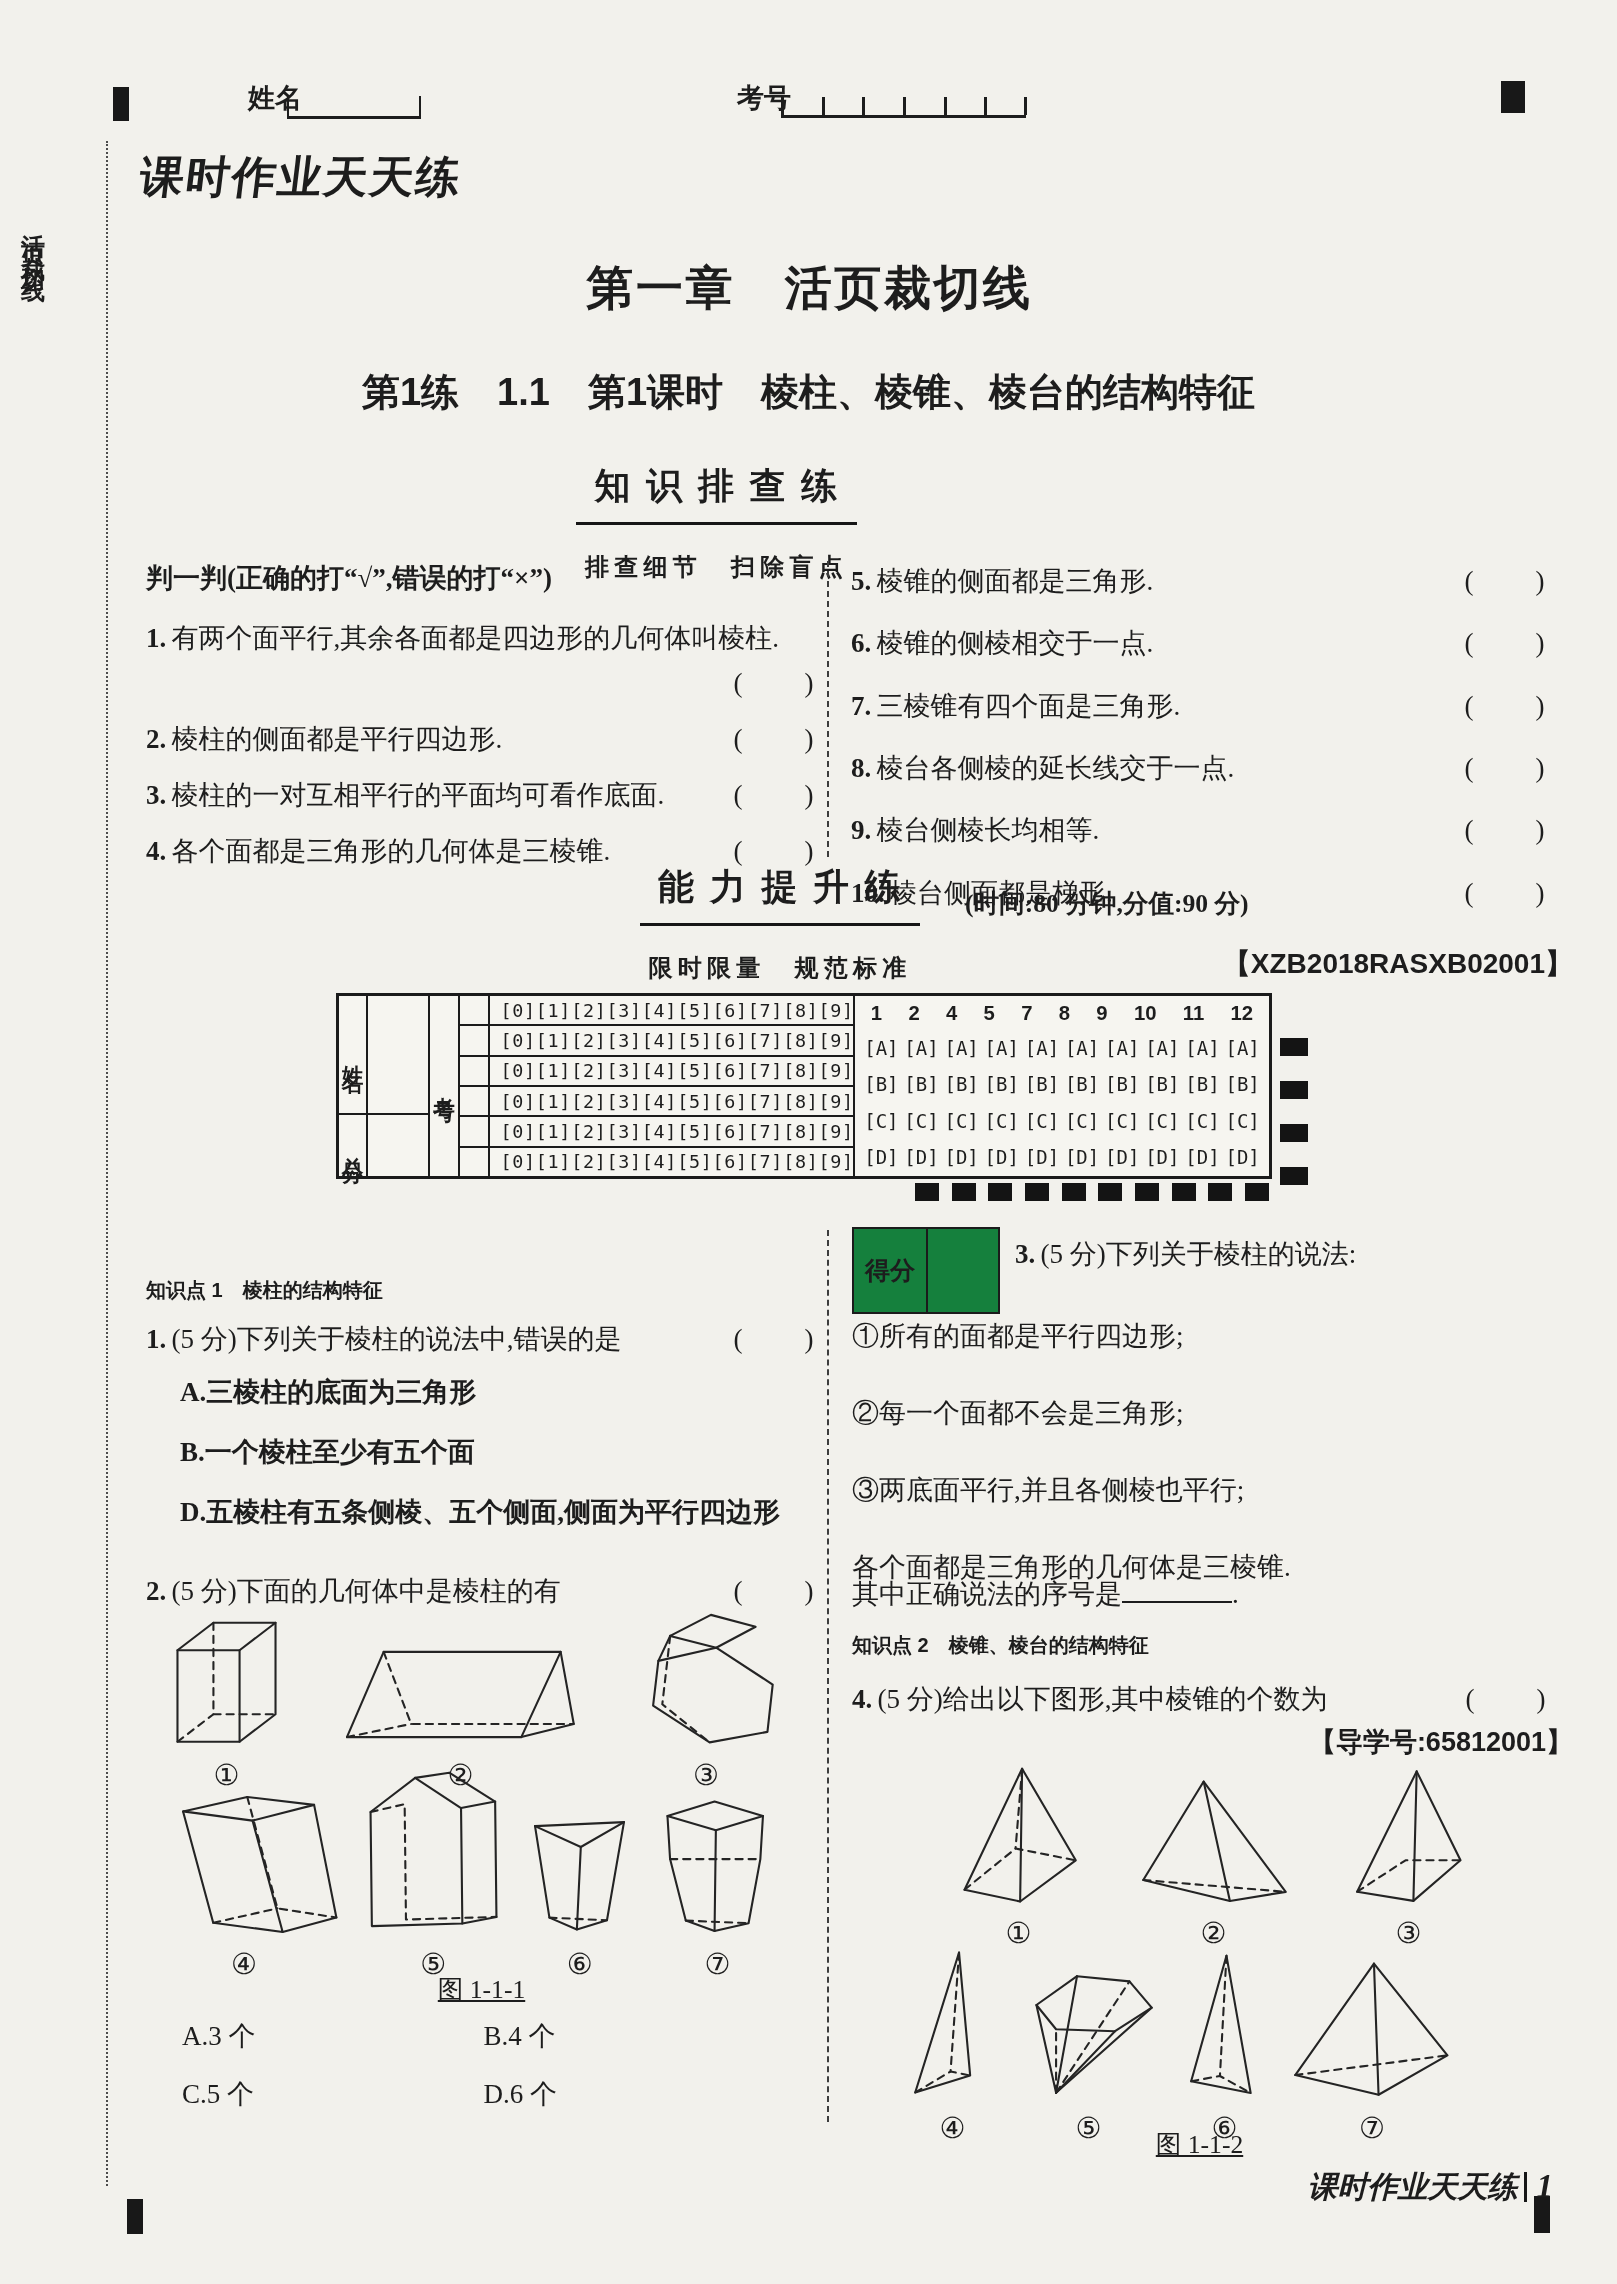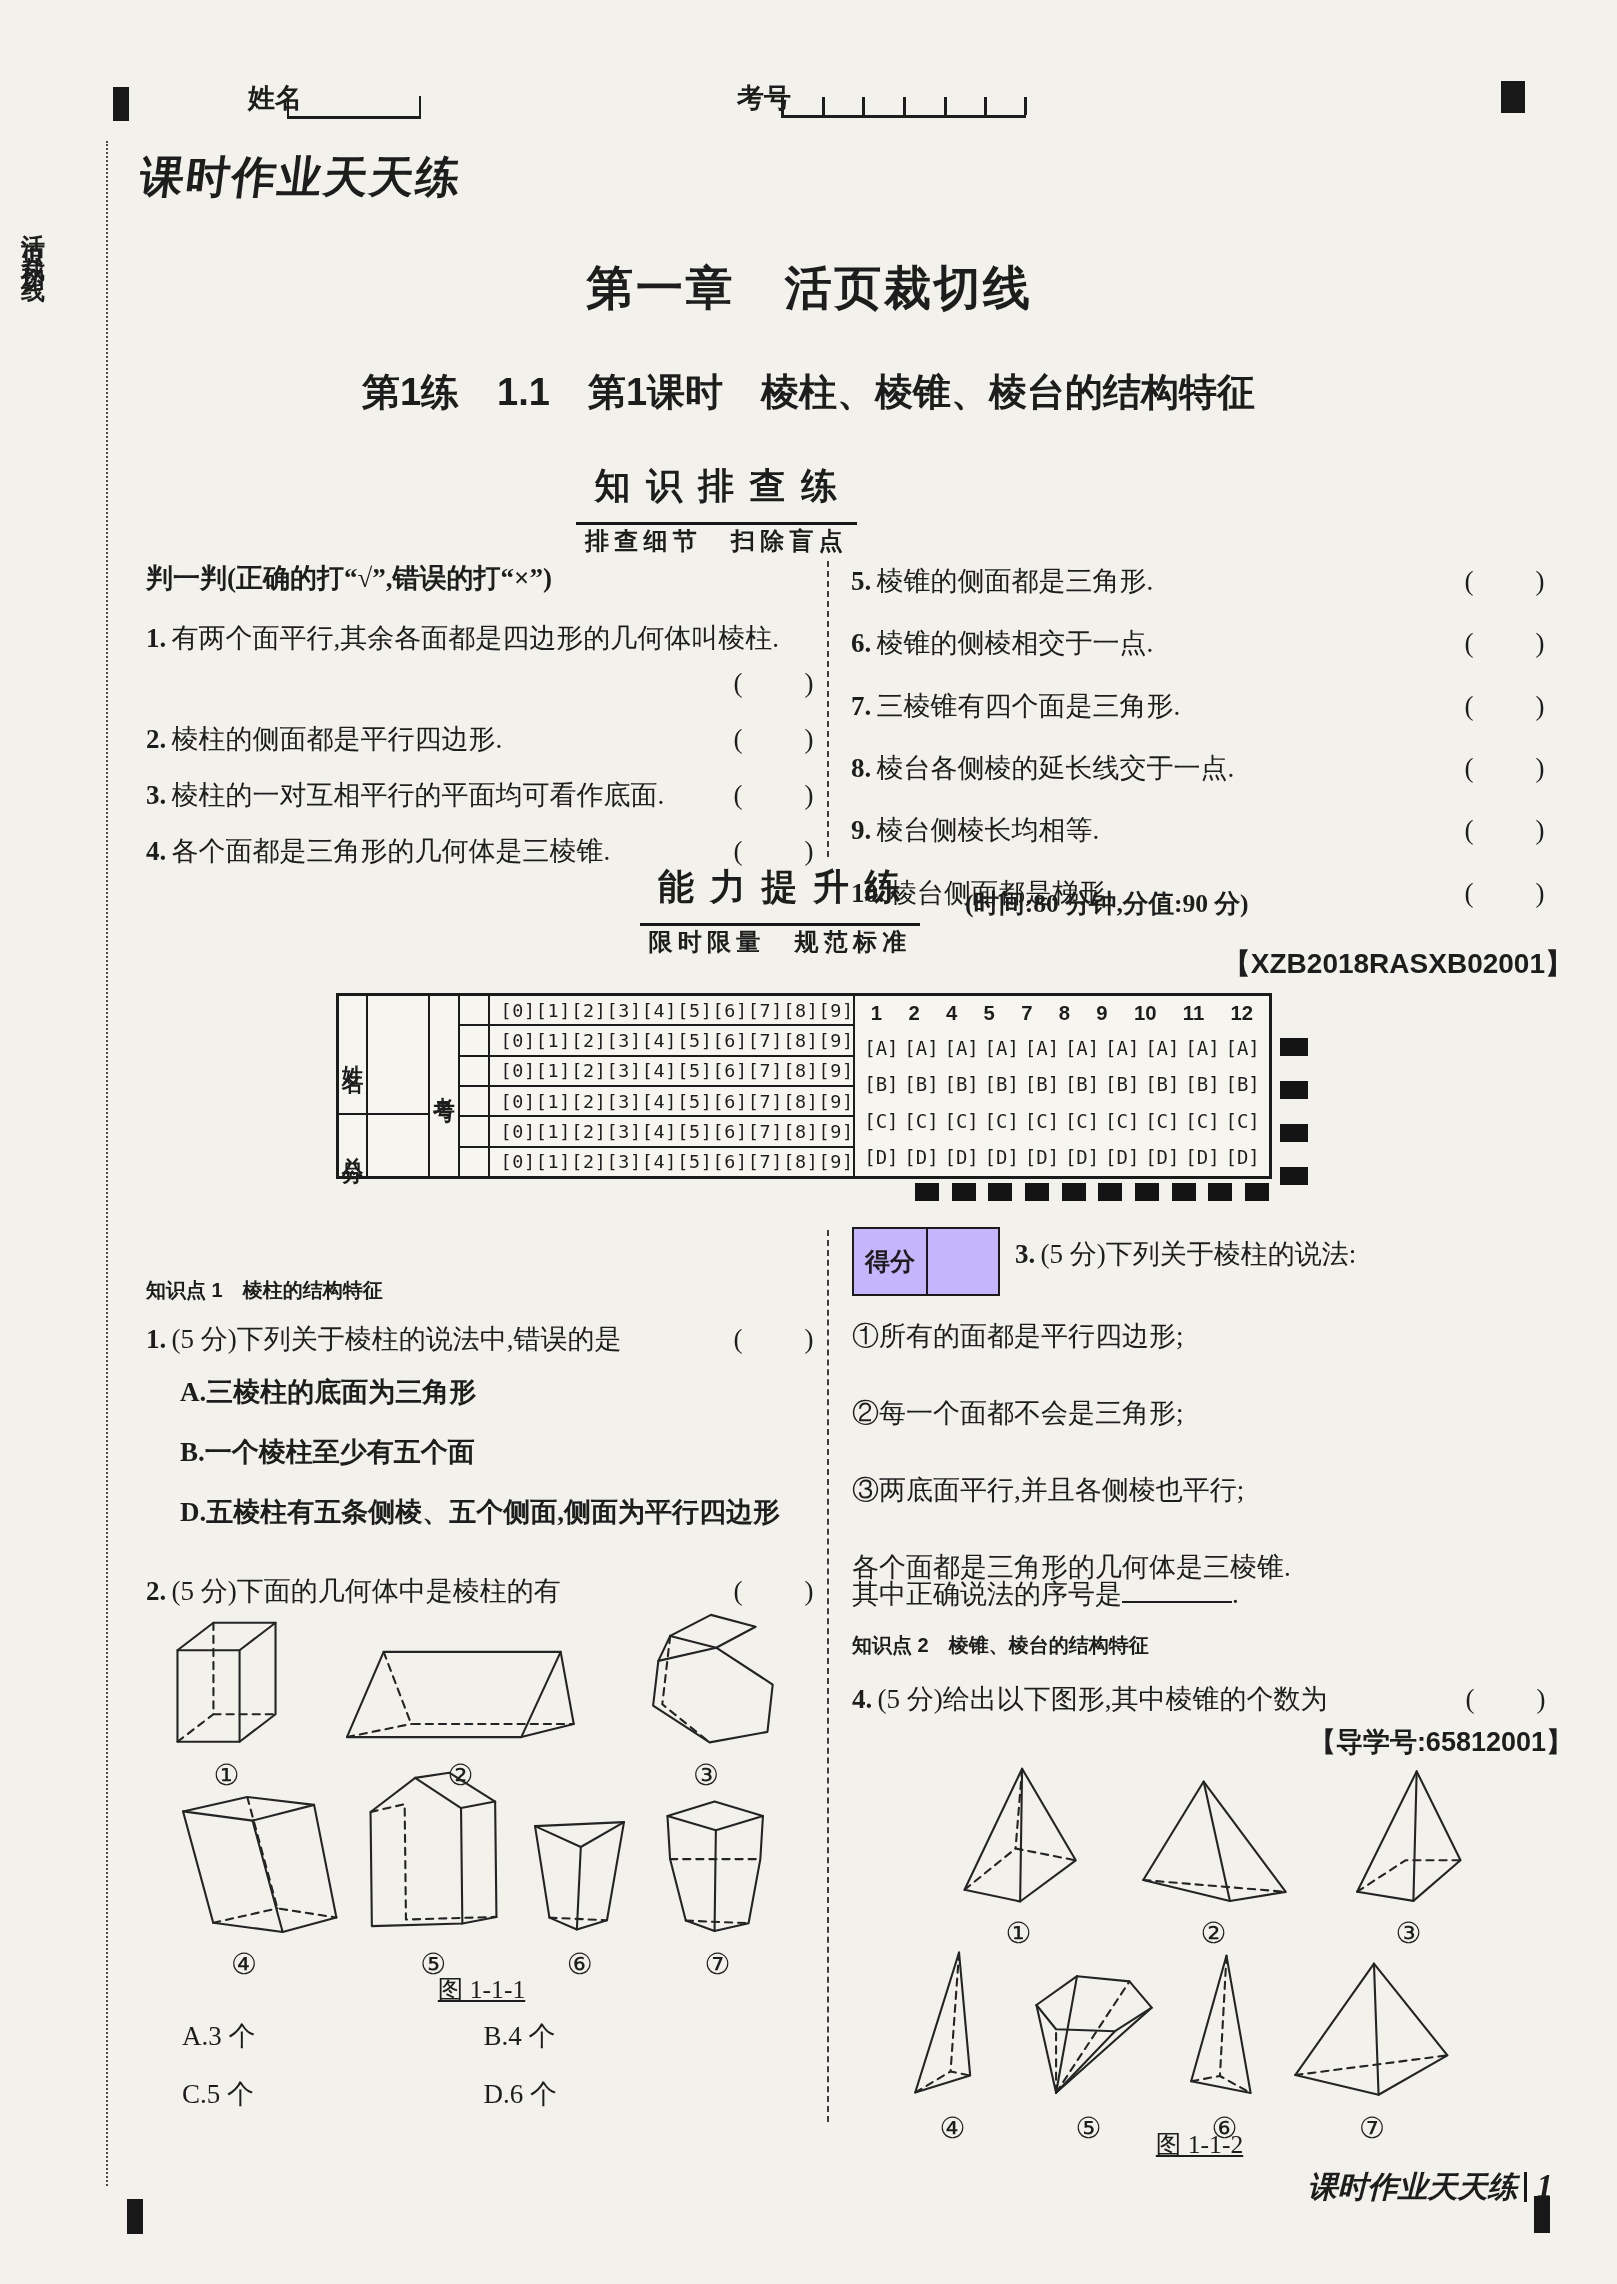--- a/index.html
+++ b/index.html
@@ -27,21 +27,21 @@
   .brand{position:absolute;left:140px;top:148px;font-size:44px;font-weight:800;
          transform:skewX(-7deg);letter-spacing:2px;}
   .chapter{position:absolute;left:285px;top:257px;width:1049px;text-align:center;
            font-size:47px;font-weight:800;letter-spacing:2.6px;}
   .lesson{position:absolute;left:153px;top:367px;width:1311px;text-align:center;
           font-size:38px;font-weight:800;}
 
   .secblock{position:absolute;text-align:center;}
   .sec-title{display:inline-block;font-size:36px;font-weight:800;letter-spacing:15.7px;
              border-bottom:3.3px solid #161616;padding:0 3.9px 10.5px 18.4px;}
-  .sec-sub{margin-top:0;font-size:24px;font-weight:bold;letter-spacing:5.2px;}
+  .sec-sub{margin-top:26px;font-size:24px;font-weight:bold;letter-spacing:5.2px;}
   .sec-meta{position:absolute;left:965px;top:886px;font-size:25.6px;font-weight:bold;}
   .codebox{position:absolute;left:1114px;top:945px;width:459px;text-align:right;
            font-size:28px;font-weight:800;}
 
   
   .qcol{position:absolute;font-size:27px;line-height:1.42;}
   .q-intro{font-weight:bold;margin-bottom:22px;}
   .q-item{display:flex;align-items:flex-end;margin-bottom:17.7px;}
   .q-no{font-weight:800;margin-right:5.2px;white-space:nowrap;}
   .q-text{flex:1;}
@@ -84,22 +84,22 @@
   .bar span{font-size:29.5px;font-weight:800;color:#0e0e0e;padding-left:3.9px;letter-spacing:1.3px;}
   .kp{position:absolute;font-size:20px;font-weight:800;font-family:"Liberation Sans","DejaVu Sans",sans-serif;}
   .stem{position:absolute;display:flex;align-items:flex-end;font-size:27px;line-height:1.45;}
   .opt-list{position:absolute;font-size:27px;}
   .opt-list div{margin-bottom:24px;}
   .opt-grid{position:absolute;display:grid;grid-template-columns:1fr 1fr;row-gap:22px;font-size:27px;}
   .q3items{position:absolute;font-size:27px;}
   .q3items div{margin-bottom:41px;}
   .tailrow{position:absolute;font-size:27px;}
   .blank{display:inline-block;width:110px;border-bottom:2.6px solid #1d1d1d;height:22px;vertical-align:baseline;}
-  .scorebox{position:absolute;left:852px;top:1227px;width:148px;height:69px;border:2.6px solid #1b1b1b;
-            display:flex;box-sizing:border-box;background:#c4b5fd;}
+  .scorebox{position:absolute;left:852px;top:1227px;width:148px;height:87px;border:2.6px solid #1b1b1b;
+            display:flex;box-sizing:border-box;background:#15803d;}
   .scorebox .sb-lab{width:50%;border-right:2.6px solid #1b1b1b;display:flex;align-items:center;justify-content:center;
             font-size:25px;font-weight:bold;font-family:"Liberation Sans","DejaVu Sans",sans-serif;}
   .scorebox .sb-val{flex:1;}
 
   
   .figrow{position:absolute;display:flex;justify-content:space-between;align-items:flex-end;}
   .fig{text-align:center;}
   .fig svg{display:block;margin:0 auto;}
   .fig-label{margin-top:13px;font-size:29px;}
   .caption{position:absolute;text-align:center;font-size:25.6px;text-decoration:underline;}

